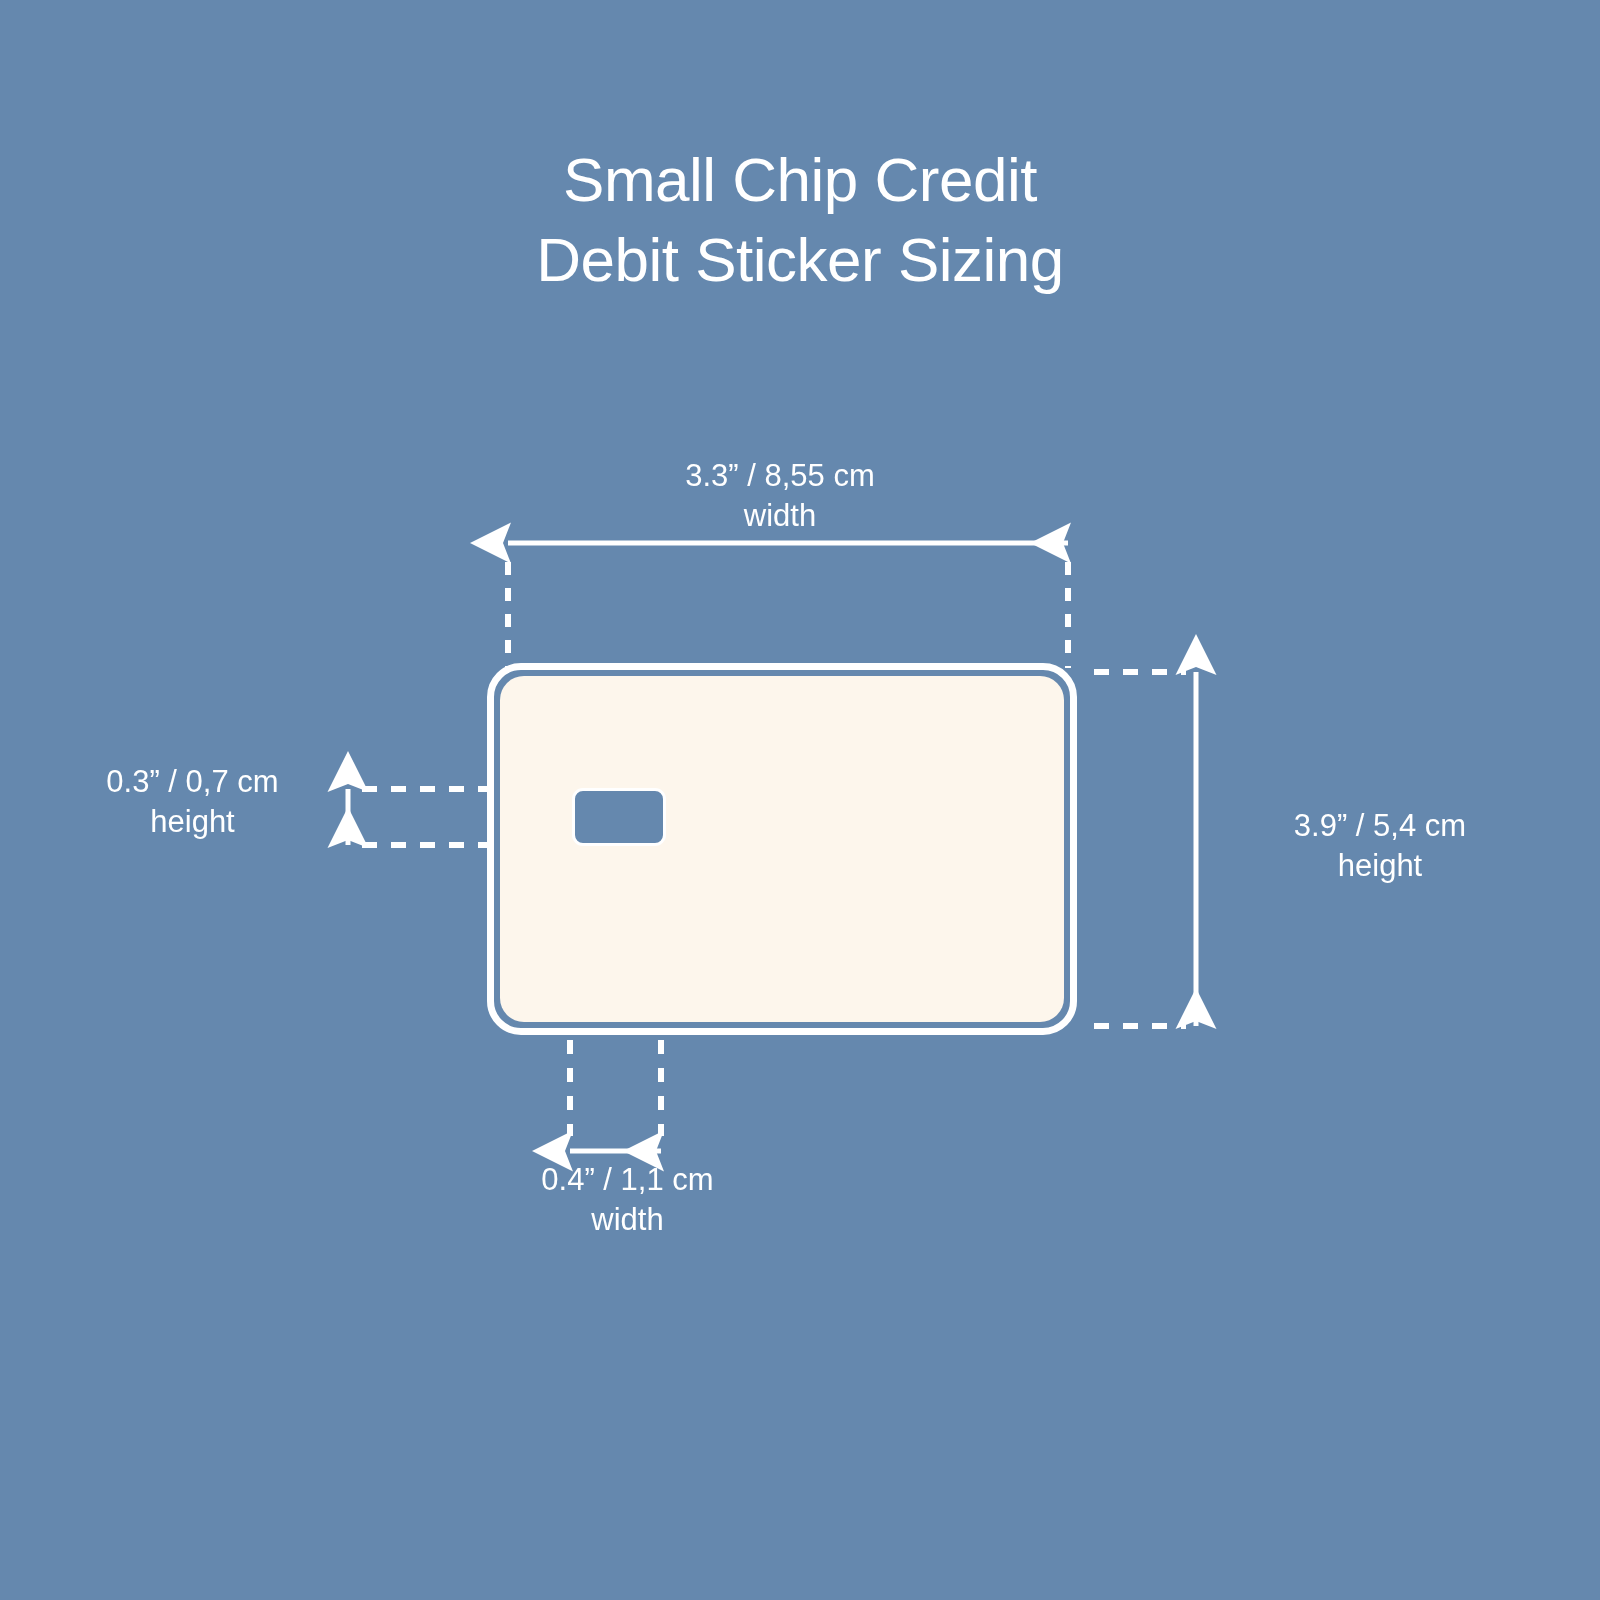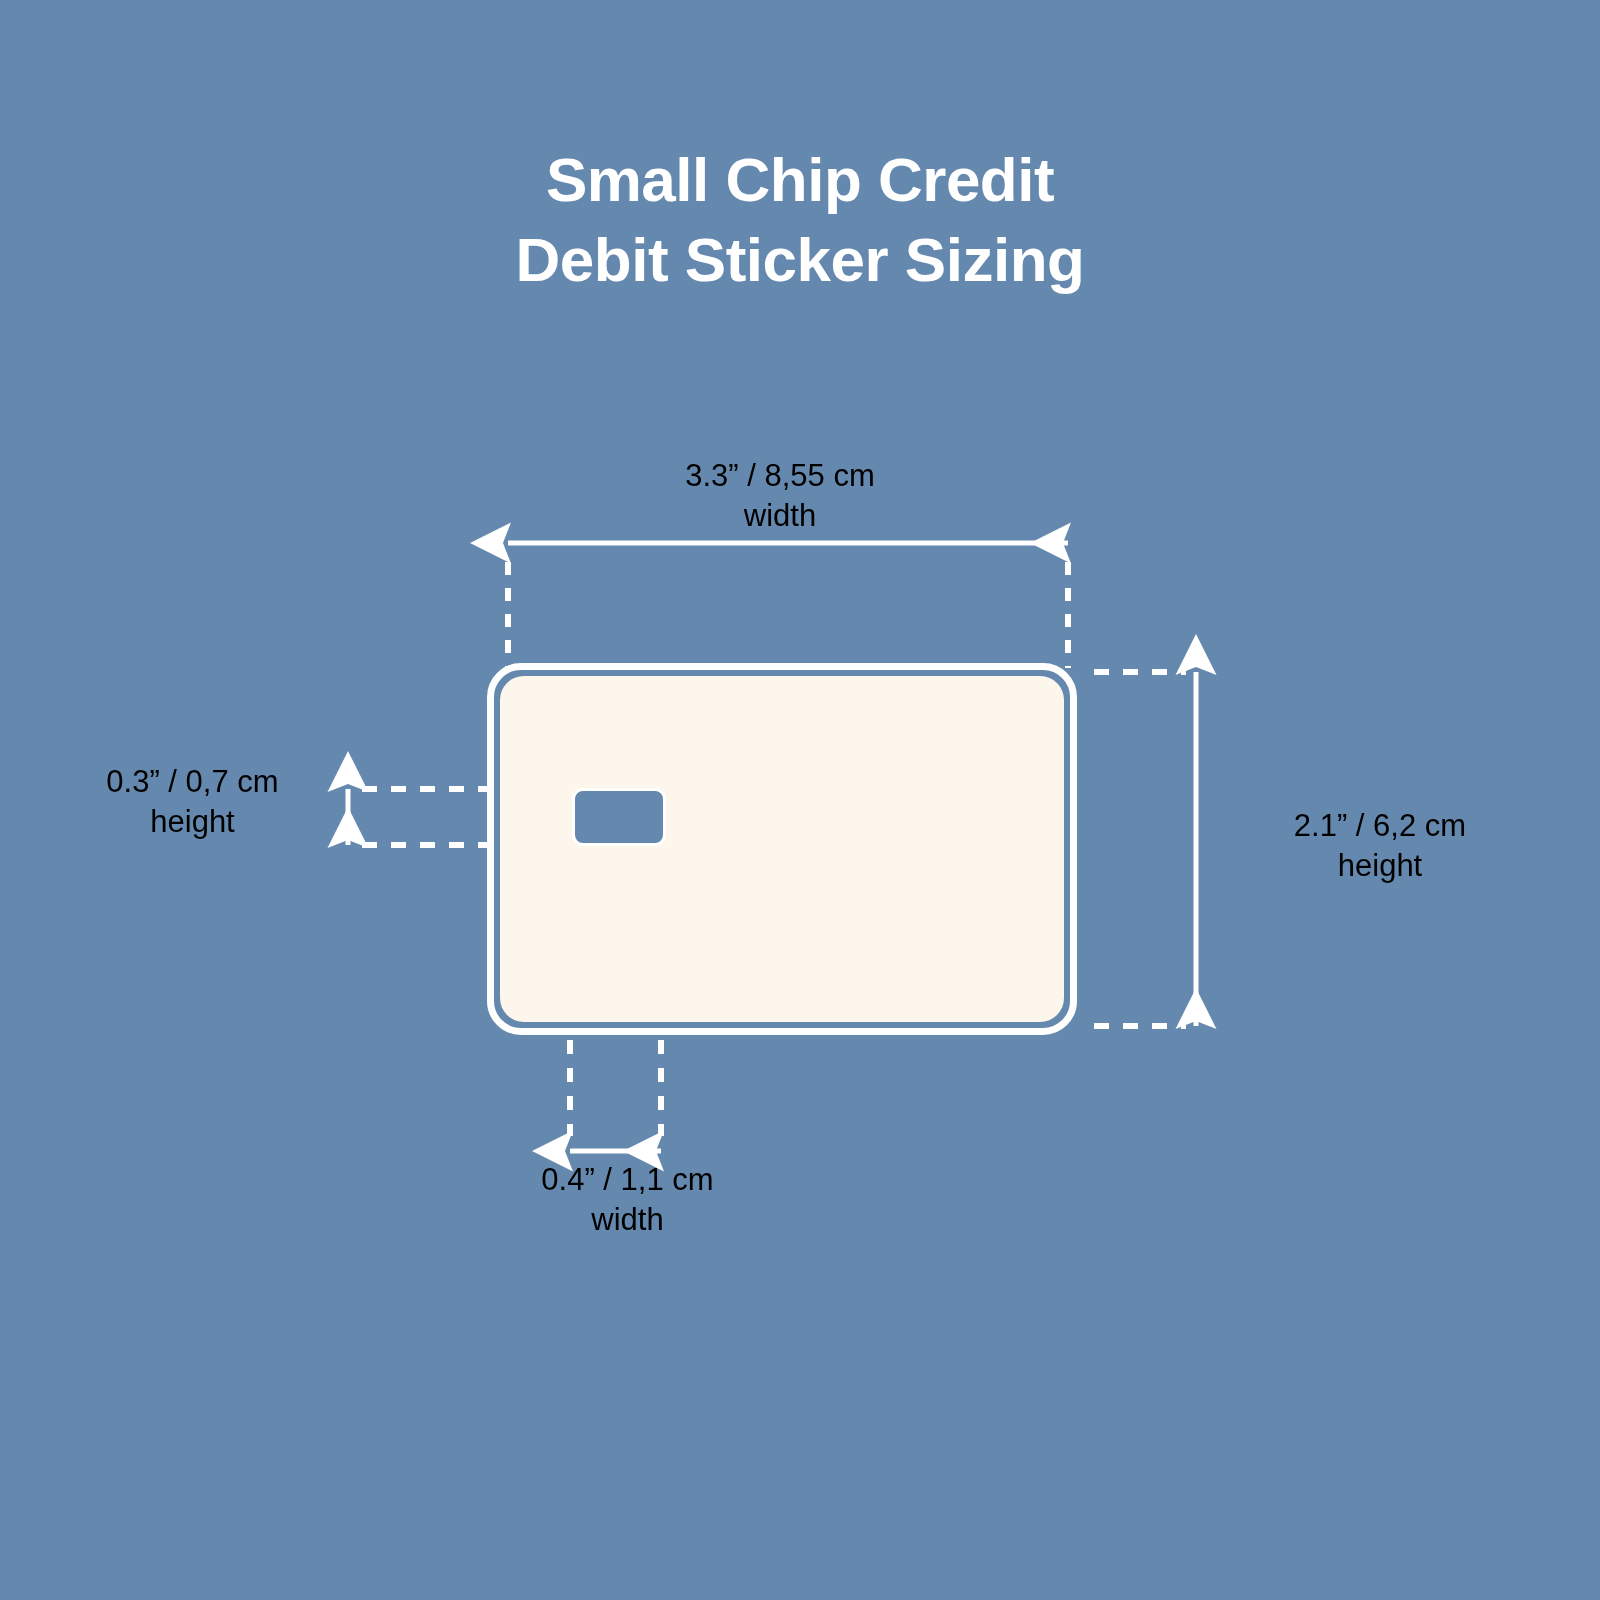--- a/index.html
+++ b/index.html
@@ -22,27 +22,27 @@
   }
   .title {
     position: absolute;
     left: 0;
     top: 140px;
     width: 1600px;
     text-align: center;
     color: #ffffff;
     font-size: 62px;
     line-height: 80px;
-    font-weight: bold;
+    font-weight: normal;
     letter-spacing: -0.5px;
     white-space: pre-line;
   }
   .dim-label {
     position: absolute;
-    color: #000000;
+    color: #ffffff;
     font-size: 31px;
     line-height: 40px;
     text-align: center;
     white-space: pre-line;
     font-weight: 400;
   }
   #label-width-top   { left: 590px;  top: 456px; width: 380px; }
   #label-height-left { left: 60px;   top: 762px; width: 265px; }
   #label-height-right{ left: 1215px; top: 806px; width: 330px; }
   #label-width-bottom{ left: 465px;  top: 1160px; width: 325px; }
@@ -139,19 +139,19 @@
 
   <div class="card-outer"></div>
   <div class="chip"></div>
 
   <div class="dim-label" id="label-width-top">3.3” / 8,55 cm
 width</div>
 
   <div class="dim-label" id="label-height-left">0.3” / 0,7 cm
 height</div>
 
-  <div class="dim-label" id="label-height-right">2.1” / 6,2 cm
+  <div class="dim-label" id="label-height-right">3.9” / 5,4 cm
 height</div>
 
   <div class="dim-label" id="label-width-bottom">0.4” / 1,1 cm
 width</div>
 
 </div>
 
 </body></html>

